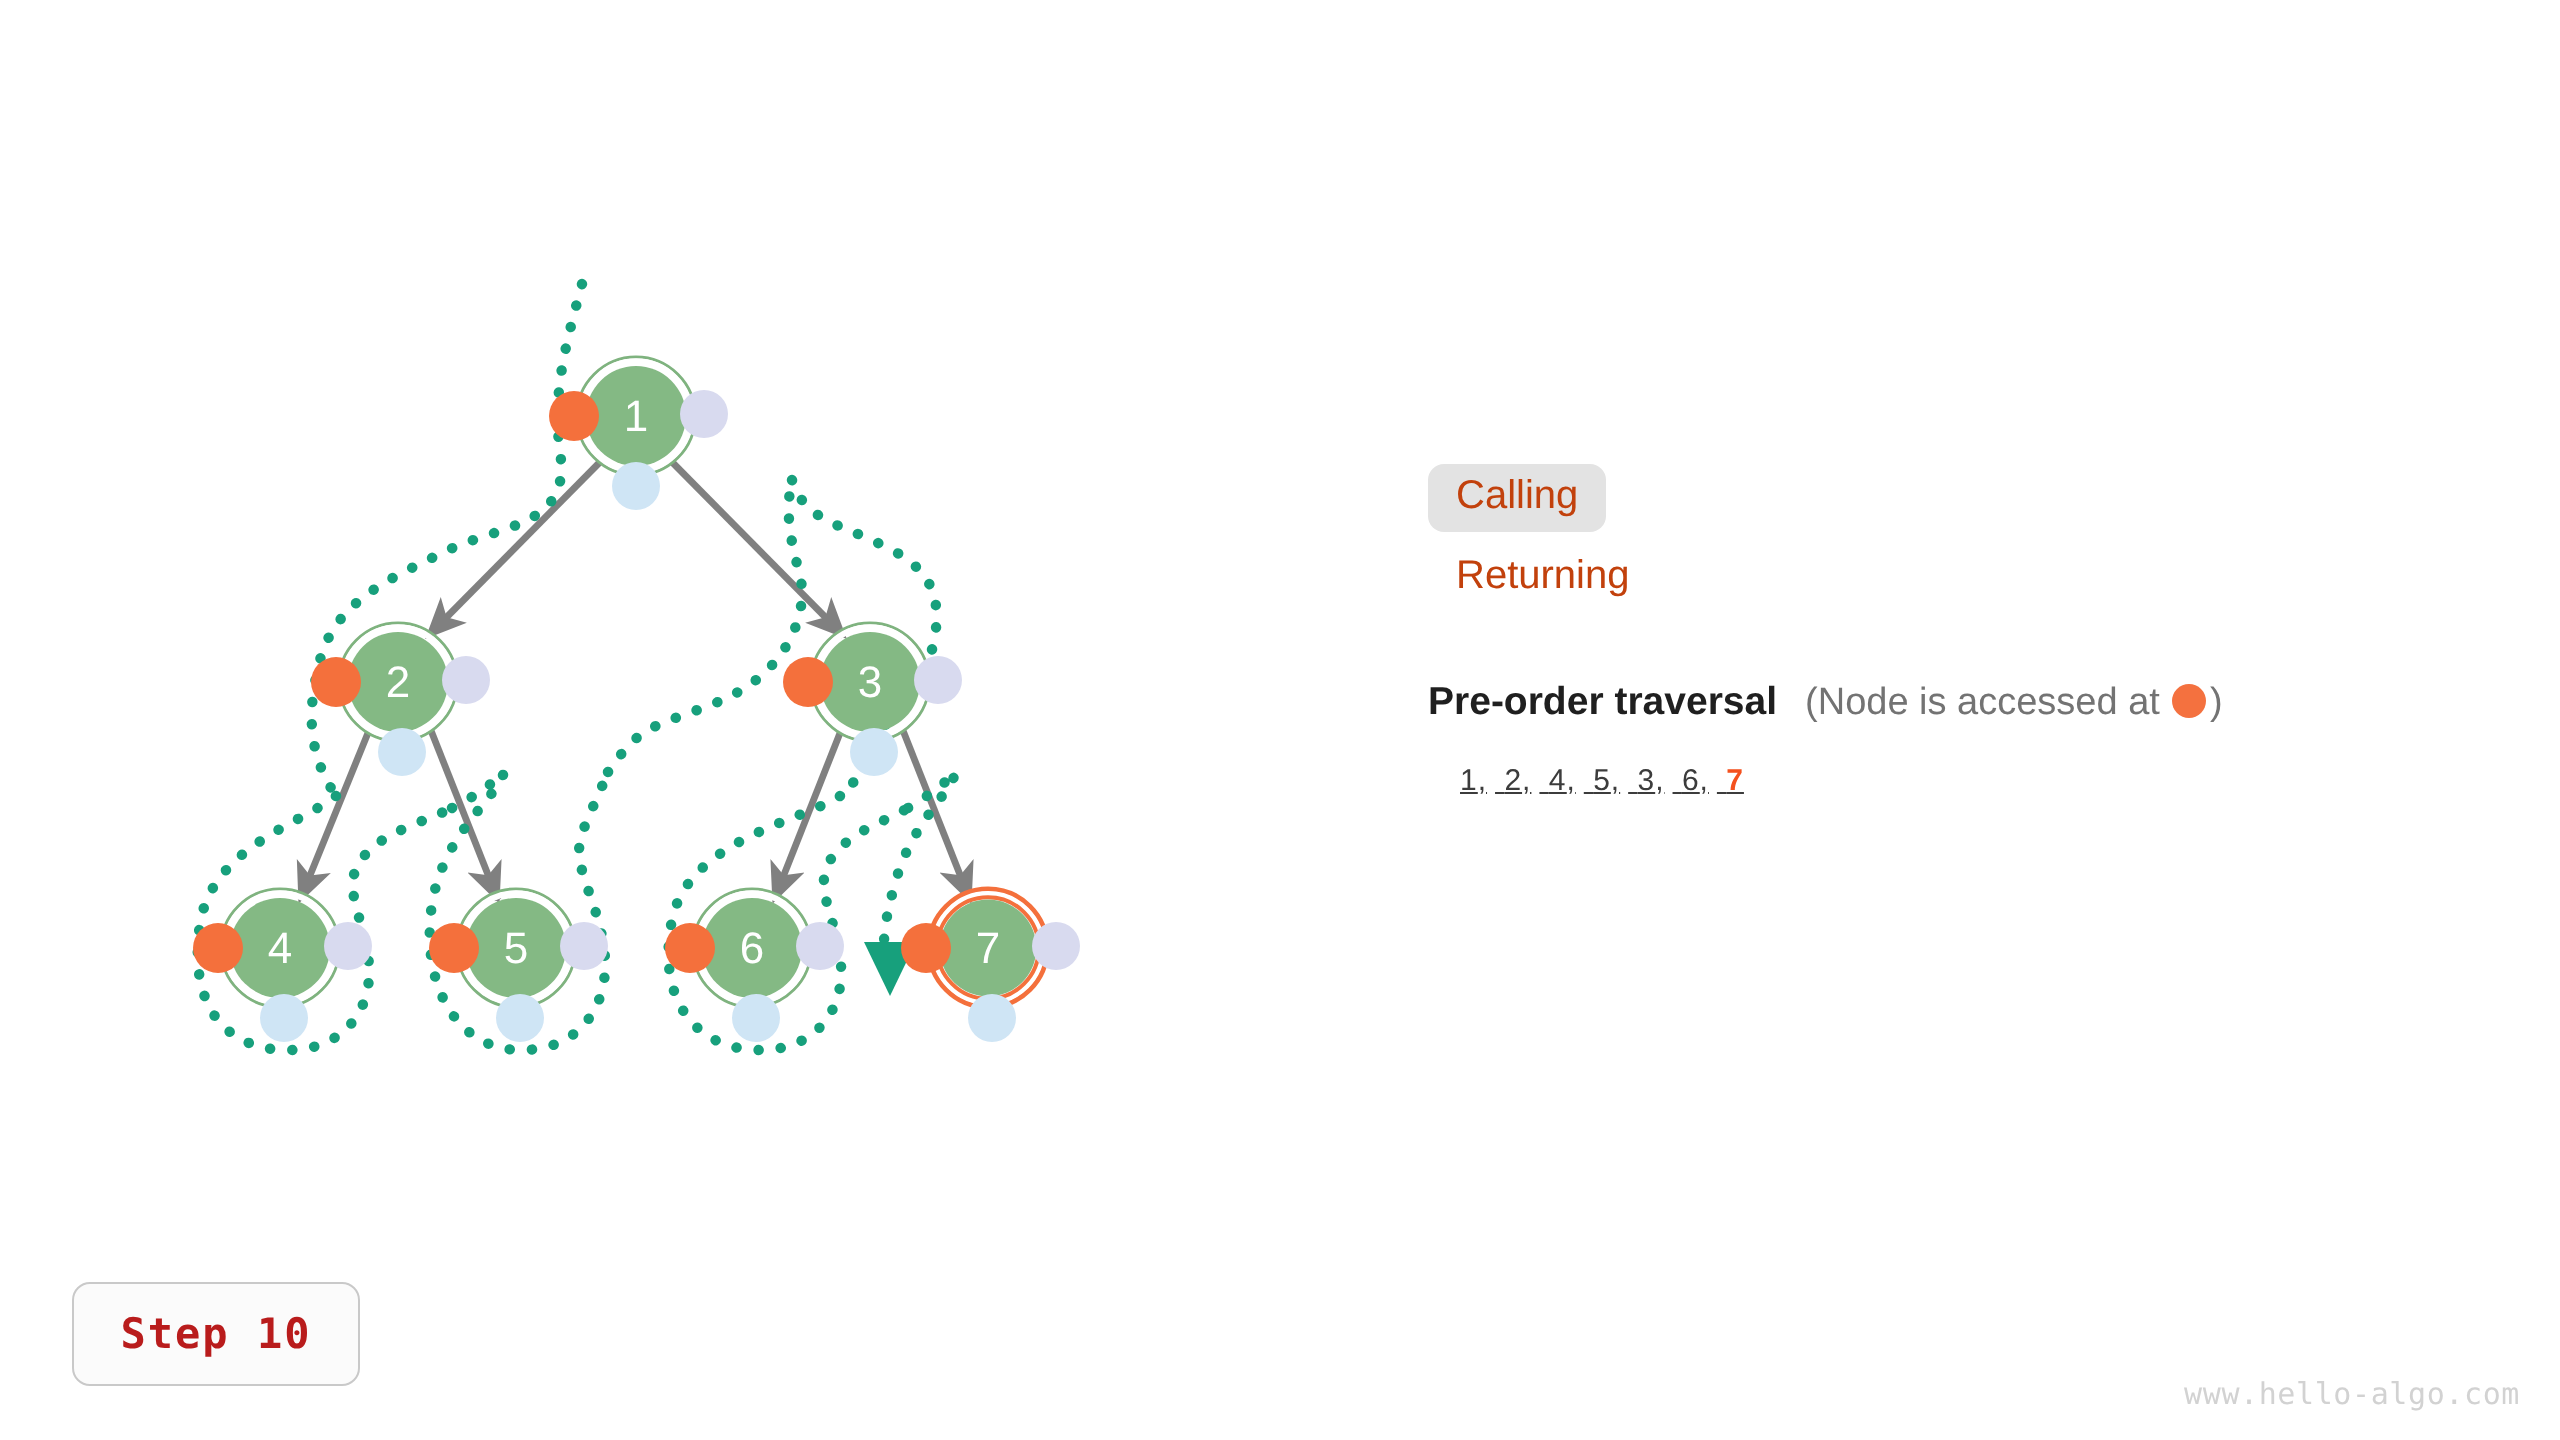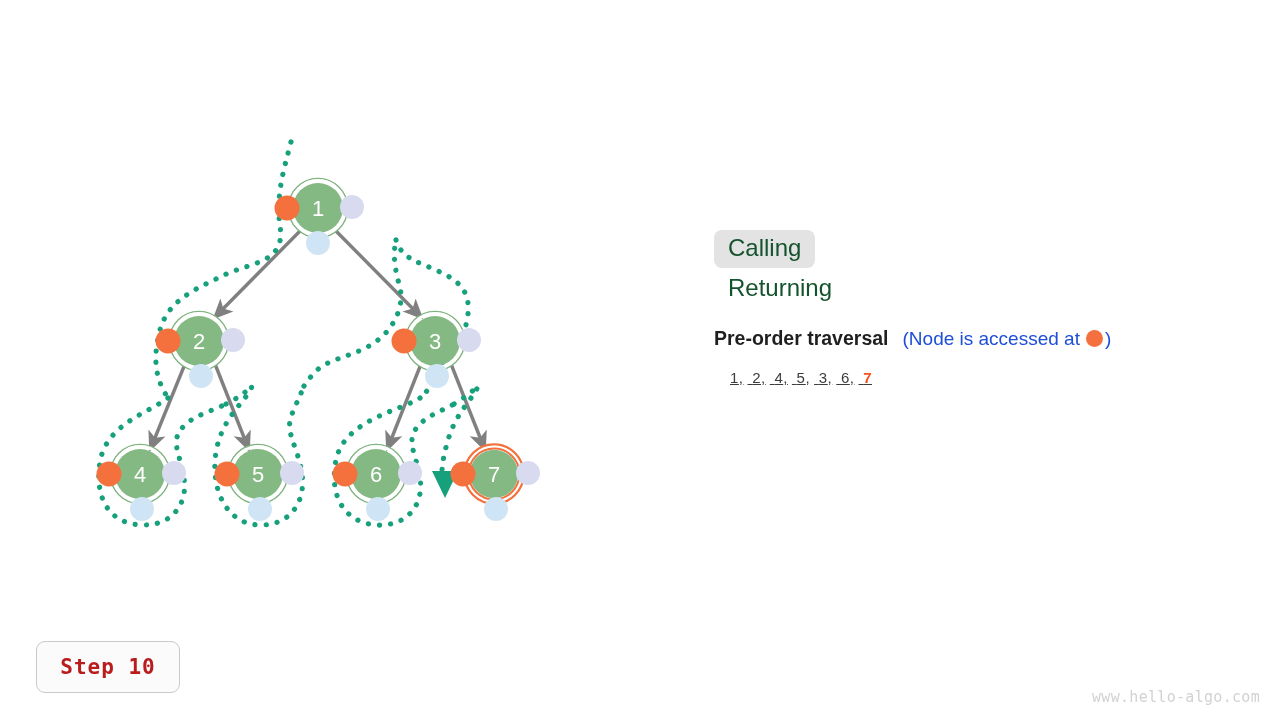--- a/index.html
+++ b/index.html
@@ -33,51 +33,51 @@
     width: 540px;
   }
 
   .legend-row {
     display: flex;
     align-items: center;
     height: 34px;
     margin-bottom: 6px;
   }
   .legend-chip {
-    font-size: 24px;
-    color: #14532d;
+    font-size: 20px;
+    color: #c2410c;
     padding: 6px 14px 8px 14px;
     border-radius: 8px;
     line-height: 1;
     display: inline-block;
   }
   .legend-chip.active {
     background: #e3e3e3;
   }
   .legend-chip.inactive {
     background: transparent;
   }
 
   .traversal-block {
-    margin-top: 23px;
+    margin-top: 36px;
   }
   .traversal-head {
     font-size: 19px;
     line-height: 1;
     display: flex;
     align-items: center;
     white-space: nowrap;
   }
   .traversal-title {
     font-weight: bold;
     color: #1f1f1f;
     font-size: 19.5px;
   }
   .traversal-note {
-    color: #1d4ed8;
+    color: #737373;
     font-size: 19px;
     margin-left: 14px;
   }
   .note-dot {
     display: inline-block;
     width: 17px;
     height: 17px;
     border-radius: 50%;
     background: #f4713f;
     vertical-align: -2px;

